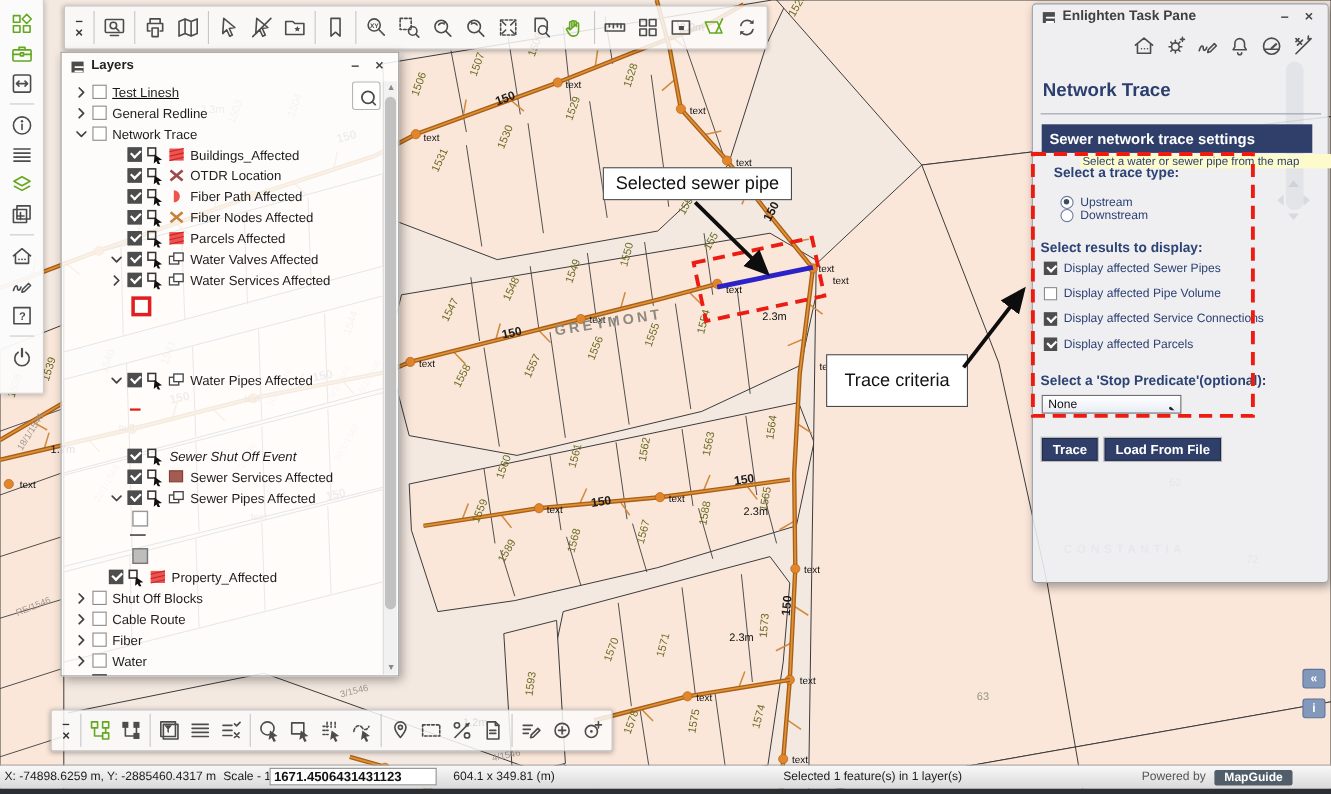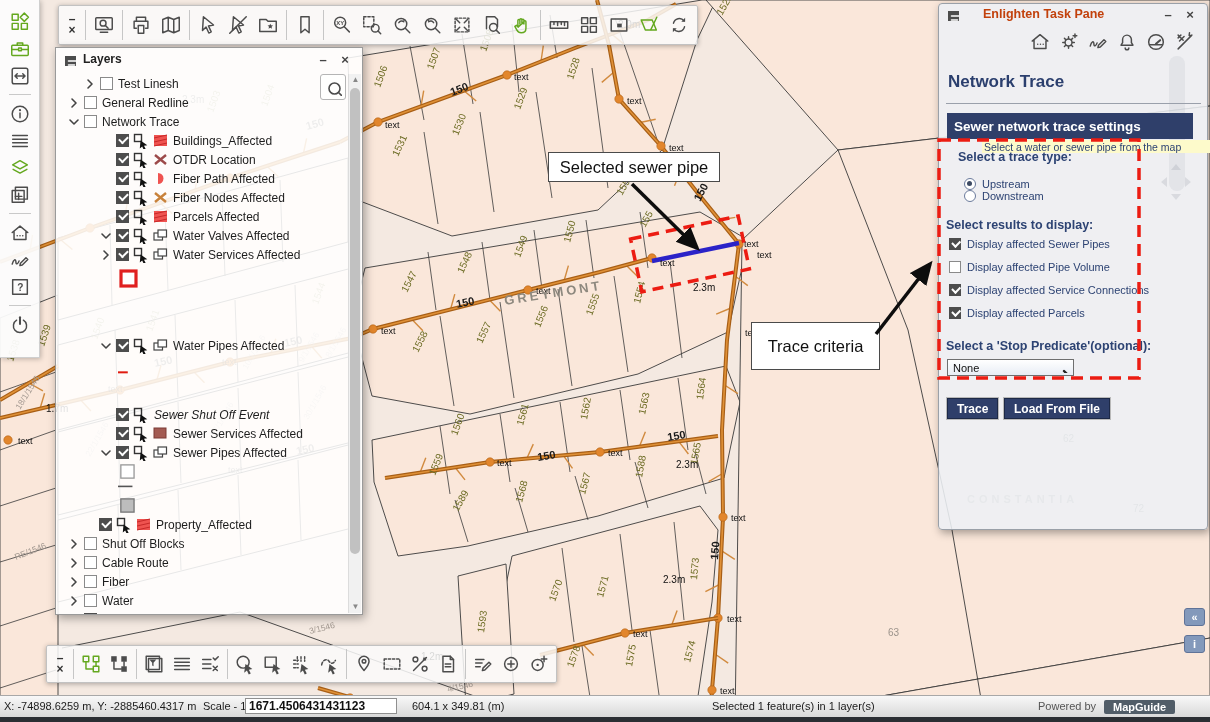--- a/index.html
+++ b/index.html
@@ -57,21 +57,21 @@
   .legend{width:15px;height:13px;flex:none;margin-left:4px;}
   .swrow{display:flex;align-items:center;}
   
   #lp-scroll{position:absolute;right:1px;top:26px;bottom:1px;width:13px;background:#f1f1f1;border-left:1px solid #dcdcdc;}
   #lp-thumb{position:absolute;left:1px;right:1px;top:14px;height:466px;background:#c1c1c1;border-radius:6px;}
   .scroll-arrow{position:absolute;left:0;width:13px;height:12px;font-size:8px;color:#888;text-align:center;line-height:12px;}
   
   #task-pane{position:absolute;left:938px;top:3px;width:270px;height:527px;background:rgba(237,240,245,.88);
     border:1px solid #9aa0a8;border-radius:4px;box-shadow:2px 3px 9px rgba(0,0,0,.35);z-index:25;}
   #tp-header{height:20px;display:flex;align-items:center;padding:2px 6px;}
-  #tp-title{font-size:12.5px;font-weight:bold;color:#c2410c;margin-left:24px;flex:1;}
+  #tp-title{font-size:12.5px;font-weight:bold;color:#404040;margin-left:7px;flex:1;}
   #tp-icons{position:absolute;right:10px;top:26px;display:flex;gap:5px;}
   #tp-icons .tpi{width:24px;height:24px;display:flex;align-items:center;justify-content:center;}
   #tp-heading{position:absolute;left:9px;top:68px;font-size:17px;font-weight:bold;color:#2b3f6e;}
   #tp-hr{position:absolute;left:7px;right:6px;top:99px;border-top:1px solid #9aa0ab;}
   #tp-banner{position:absolute;left:8px;top:109px;width:246px;height:26px;background:#2f3f6a;color:#fff;
     font-size:13.5px;font-weight:bold;display:flex;align-items:center;padding-left:7px;}
   #tp-hint{position:absolute;left:8px;top:136px;width:246px;height:13px;background:#fdfacb;color:#2d4373;
     font-size:10.5px;display:flex;align-items:center;padding-left:2px;margin-left:35px;}
   .tp-section{position:absolute;color:#2d4373;font-size:12.5px;font-weight:bold;}
   .opt{position:absolute;display:flex;align-items:center;gap:6px;}
@@ -694,21 +694,21 @@
     <div id="layers-header">
       <svg class="ic" style="width:14px;height:14px">
           <rect class="f" x="3" y="4" width="18" height="16"></rect>
           <path d="M6.5 9h9M6.5 13h6" style="stroke:#fff"></path>
         </svg>
       <span id="layers-title">Layers</span>
       <span class="winbtn">–</span>
       <span class="winbtn">×</span>
     </div>
     <div id="layers-rows">
-        <div class="lrow" style="padding-left: 28px;">
+        <div class="lrow" style="padding-left: 12px; text-decoration: underline;">
           <svg class="chev" viewBox="0 0 12 12">
             <path d="M4 2l4 4-4 4" fill="none" stroke="#444" stroke-width="1.6" stroke-linecap="round" stroke-linejoin="round"></path>
           </svg>
           <span class="cb "></span>
           <span class="lbl">Test Linesh</span>
         </div>
         <div class="lrow" style="padding-left: 12px;">
           <svg class="chev" viewBox="0 0 12 12">
             <path d="M4 2l4 4-4 4" fill="none" stroke="#444" stroke-width="1.6" stroke-linecap="round" stroke-linejoin="round"></path>
           </svg>

